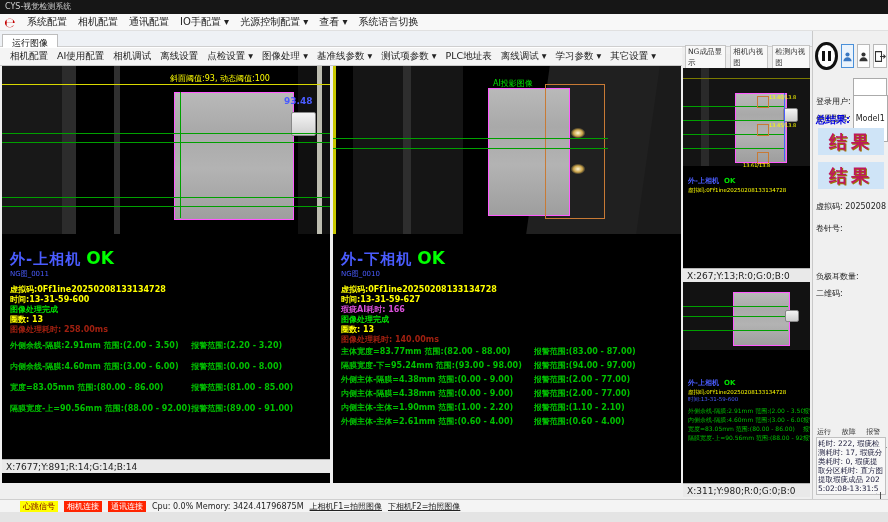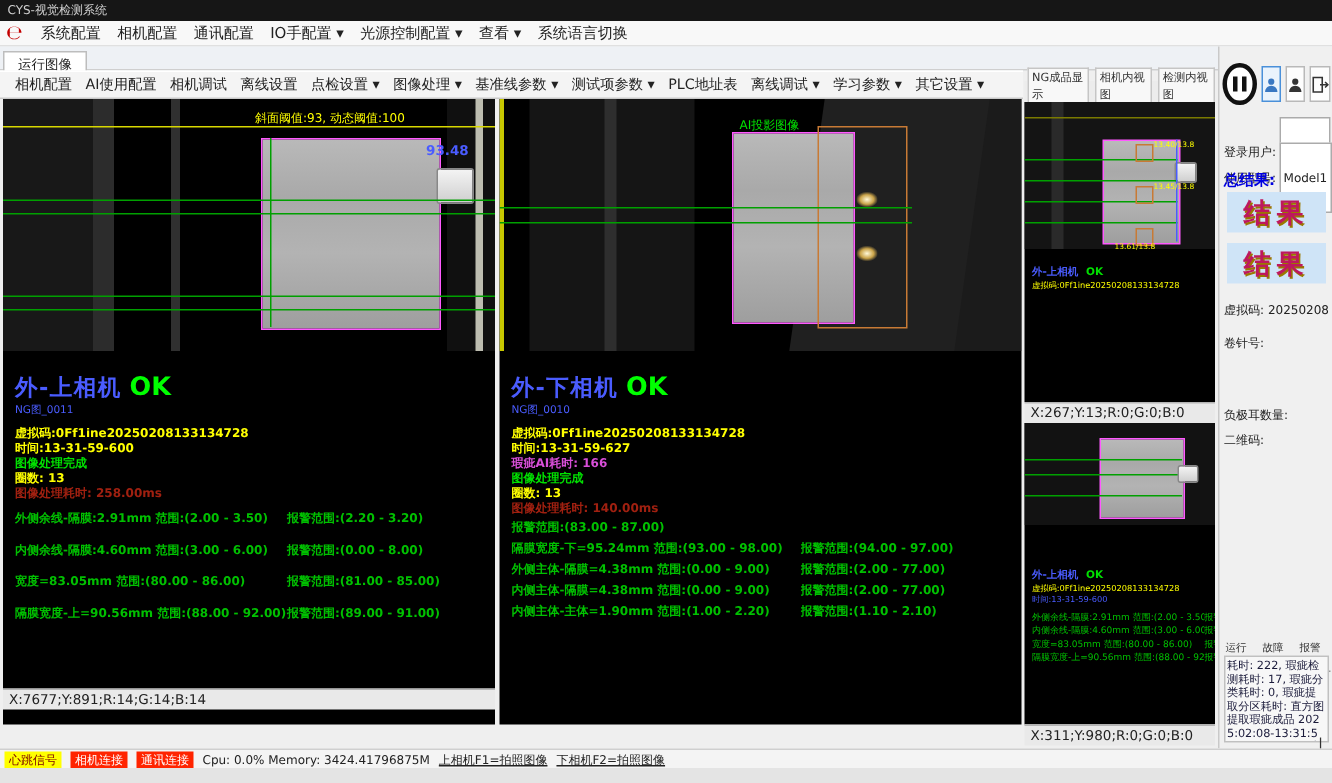--- a/index.html
+++ b/index.html
@@ -79,21 +79,21 @@
              display:flex;align-items:center;justify-content:center;}
   .resulttext{color:#be185d;font-weight:bold;font-size:18px;letter-spacing:4px;text-shadow:1px 1px 0 #9a7800;}
   .logtabs{position:absolute;left:3px;top:396px;width:71px;display:flex;gap:3px;font-size:7px;color:#333;}
   .logtabs span{border-bottom:1px solid #999;padding:0 1px;}
   .logbox{position:absolute;left:3px;top:406px;width:70px;height:58px;background:#f7f7f7;border:1px solid #c0c0c0;
           font-size:7.5px;line-height:9px;color:#1a1a3a;padding:1px;box-sizing:border-box;overflow:hidden;word-break:break-all;}
   .caret{position:absolute;right:6px;top:460px;color:#333;font-size:10px;}
 
   
   .statusbar{position:absolute;left:0;top:499px;width:888px;height:13px;background:#f4f4f4;border-top:1px solid #cfcfcf;
-             display:flex;align-items:center;gap:6px;padding-left:3px;font-size:8px;color:#222;box-sizing:border-box;}
+             display:flex;align-items:center;gap:6px;padding-left:20px;font-size:8px;color:#222;box-sizing:border-box;}
   .badge{padding:0 3px;line-height:11px;font-size:8px;}
   .badge.yellow{background:#ffff00;color:#7a0000;}
   .badge.red{background:#ff2400;color:#fff;}
   .bottomfill{position:absolute;left:0;top:512px;width:888px;height:10px;background:#e4e4e4;}
   svg{display:block;}
 </style>
 </head>
 <body>
 
 <div class="app">
@@ -208,37 +208,42 @@
       <div style="height:6px;"></div>
       <div class="rline t-yellow">虚拟码:0Ff1ine20250208133134728</div>
       <div class="rline t-yellow">时间:13-31-59-627</div>
       <div class="rline t-magenta">瑕疵AI耗时: 166</div>
       <div class="rline t-green">图像处理完成</div>
       <div class="rline t-yellow">圈数: 13</div>
       <div class="rline t-darkred">图像处理耗时: 140.00ms</div>
     </div>
     <div class="mrows" style="top:278px;">
       <div class="mrow">
+        <span class="ml">主体宽度=83.77mm 范围:(82.00 - 88.00)</span>
         <span class="mr">报警范围:(83.00 - 87.00)</span>
       </div>
       <div class="mrow">
         <span class="ml">隔膜宽度-下=95.24mm 范围:(93.00 - 98.00)</span>
         <span class="mr">报警范围:(94.00 - 97.00)</span>
       </div>
       <div class="mrow">
         <span class="ml">外侧主体-隔膜=4.38mm 范围:(0.00 - 9.00)</span>
         <span class="mr">报警范围:(2.00 - 77.00)</span>
       </div>
       <div class="mrow">
         <span class="ml">内侧主体-隔膜=4.38mm 范围:(0.00 - 9.00)</span>
         <span class="mr">报警范围:(2.00 - 77.00)</span>
       </div>
       <div class="mrow">
         <span class="ml">内侧主体-主体=1.90mm 范围:(1.00 - 2.20)</span>
         <span class="mr">报警范围:(1.10 - 2.10)</span>
+      </div>
+      <div class="mrow">
+        <span class="ml">外侧主体-主体=2.61mm 范围:(0.60 - 4.00)</span>
+        <span class="mr">报警范围:(0.60 - 4.00)</span>
       </div>
     </div>
   </div>
   <div class="coordbar" style="left:333px;top:483px;width:348px;margin-top:44px;">X:270;Y:2502;R:17;G:17;B:17</div>
 
   <div class="rtabs">
     <span class="rtab">NG成品显示</span>
     <span class="rtab">相机内视图</span>
     <span class="rtab">检测内视图</span>
   </div>

